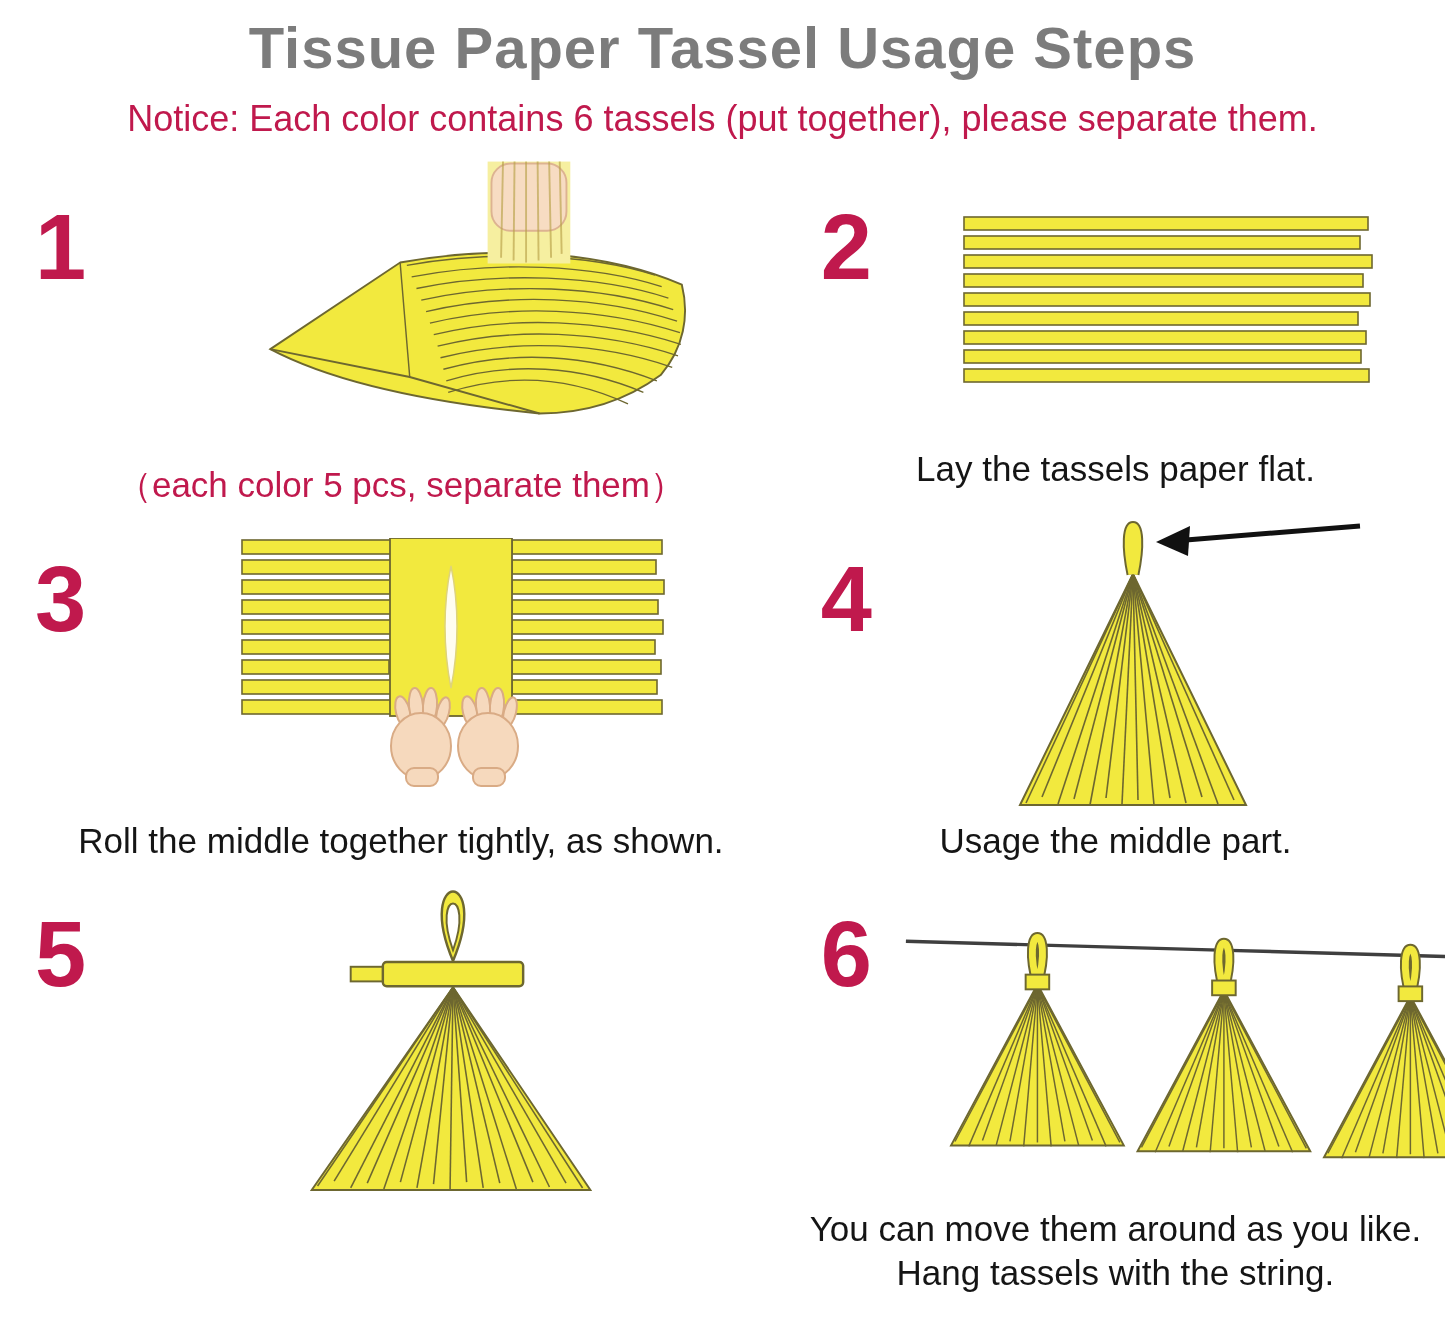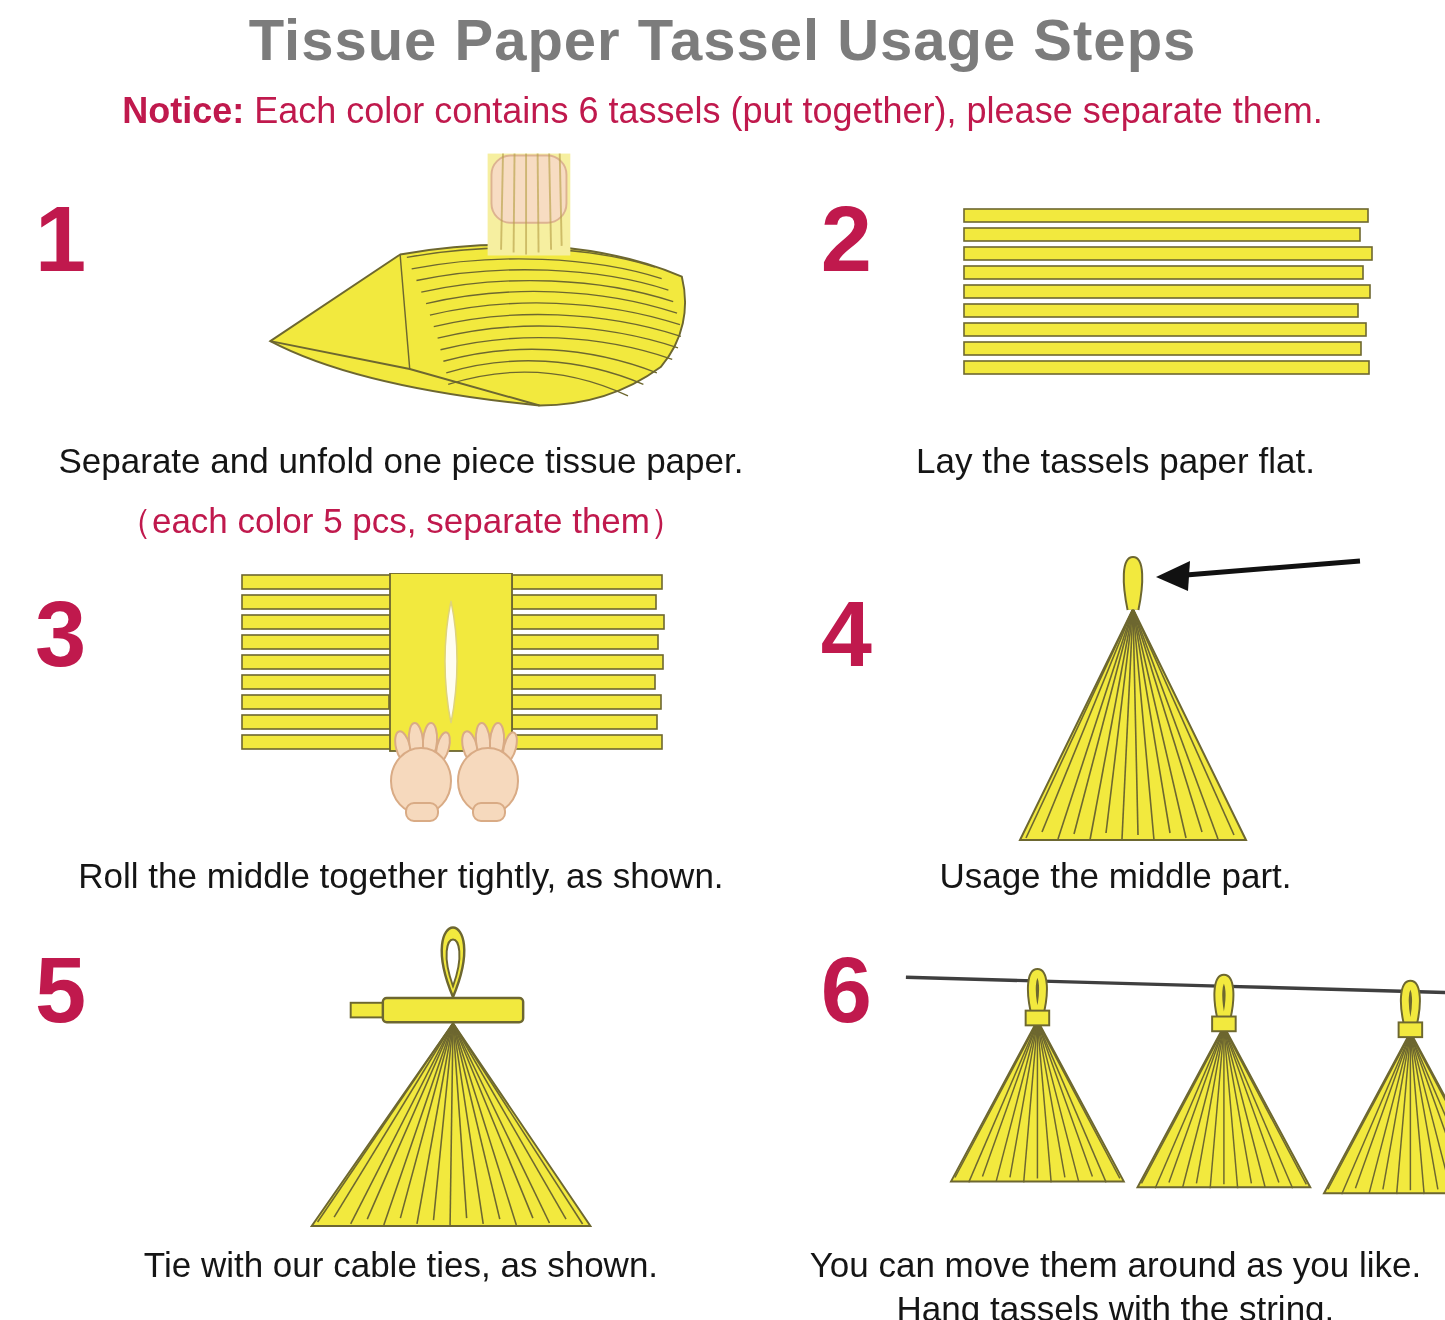--- a/index.html
+++ b/index.html
@@ -4,27 +4,27 @@
 <style>
   * { margin:0; padding:0; box-sizing:border-box; }
   html,body {
     width:1445px; height:1320px; background:#ffffff;
     font-family:"Liberation Sans","DejaVu Sans",sans-serif;
     overflow:hidden;
   }
   .sheet { width:1445px; height:1320px; padding:4px 8px; }
   .title {
     text-align:center; font-size:58px; font-weight:700; color:#7c7c7c;
-    letter-spacing:1px; line-height:1.1; margin-top:4px;
+    letter-spacing:1px; line-height:1.1; margin-top:12px;
   }
   .notice {
     text-align:center; font-size:36px; color:#c0194d; margin-top:16px;
     line-height:1.25; white-space:nowrap;
   }
-  .notice-label { font-weight:700; margin-right:10px; }
+  .notice-label { font-weight:400; margin-right:10px; }
   .grid { display:grid; grid-template-columns:55% 45%; margin-top:14px; }
   .step { display:flex; flex-direction:column; }
   .step-row { display:flex; align-items:flex-start; }
   .step-number {
     font-size:92px; font-weight:700; color:#c0194d; width:105px;
     text-align:center; line-height:1; padding-top:46px; flex:0 0 auto;
   }
   .illus-wrap { flex:1; display:flex; justify-content:center; align-items:center; }
   .r1 .illus-wrap { height:292px; }
   .r2 .illus-wrap { height:312px; }
@@ -83,21 +83,20 @@
               <path d="M312,0 L310,100"></path>
               <path d="M324,0 L323,103"></path>
               <path d="M336,0 L336,105"></path>
               <path d="M348,0 L349,103"></path>
               <path d="M360,0 L362,100"></path>
               <path d="M371,0 L373,96"></path>
             </g>
           </svg>
         </div>
       </div>
-      <p class="caption">Separate and unfold one piece tissue paper.</p>
       <p class="caption sub">（each color 5 pcs, separate them）</p>
     </section>
 
     <section class="step r1">
       <div class="step-row">
         <div class="step-number">2</div>
         <div class="illus-wrap">
           <svg width="420" height="175" viewBox="0 0 420 175">
             <g fill="#f2e93e" stroke="#6d6730" stroke-width="1.6">
               <rect x="6" y="4" width="404" height="13"></rect>
@@ -228,21 +227,20 @@
                 <path d="M195,124 L328,330"></path>
               </g>
               <g>
                 <rect x="90" y="103" width="36" height="15" fill="#f2e93e" stroke="#6d6730" stroke-width="2"></rect>
                 <rect x="123" y="98" width="144" height="25" rx="4" fill="#f2e93e" stroke="#6d6730" stroke-width="2.5"></rect>
               </g>
             </g>
           </svg>
         </div>
       </div>
-      <p class="caption">Tie with our cable ties, as shown.</p>
     </section>
 
     <section class="step r3">
       <div class="step-row">
         <div class="step-number">6</div>
         <div class="illus-wrap">
           <svg width="640" height="265" viewBox="0 0 650 270">
             <defs>
               <g id="tassel">
                 <path d="M0,82 L-88,246 L88,246 Z" fill="#f2e93e" stroke="#6d6730" stroke-width="2"></path>

